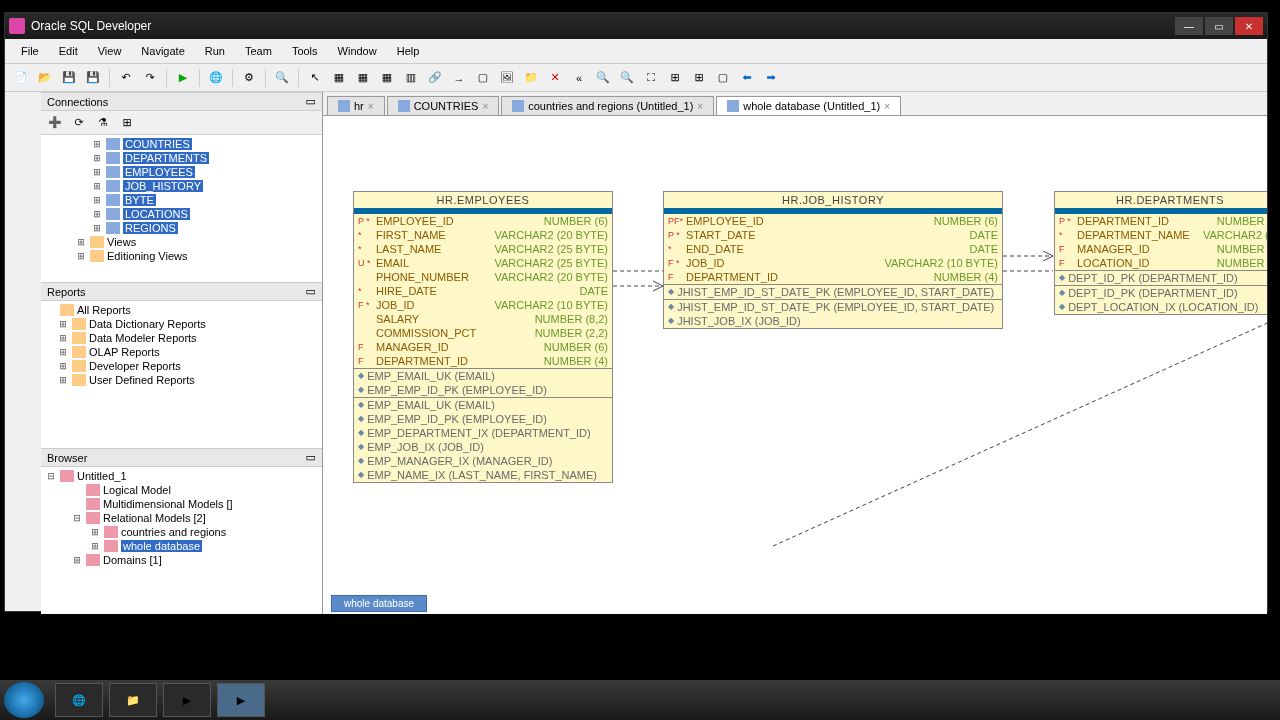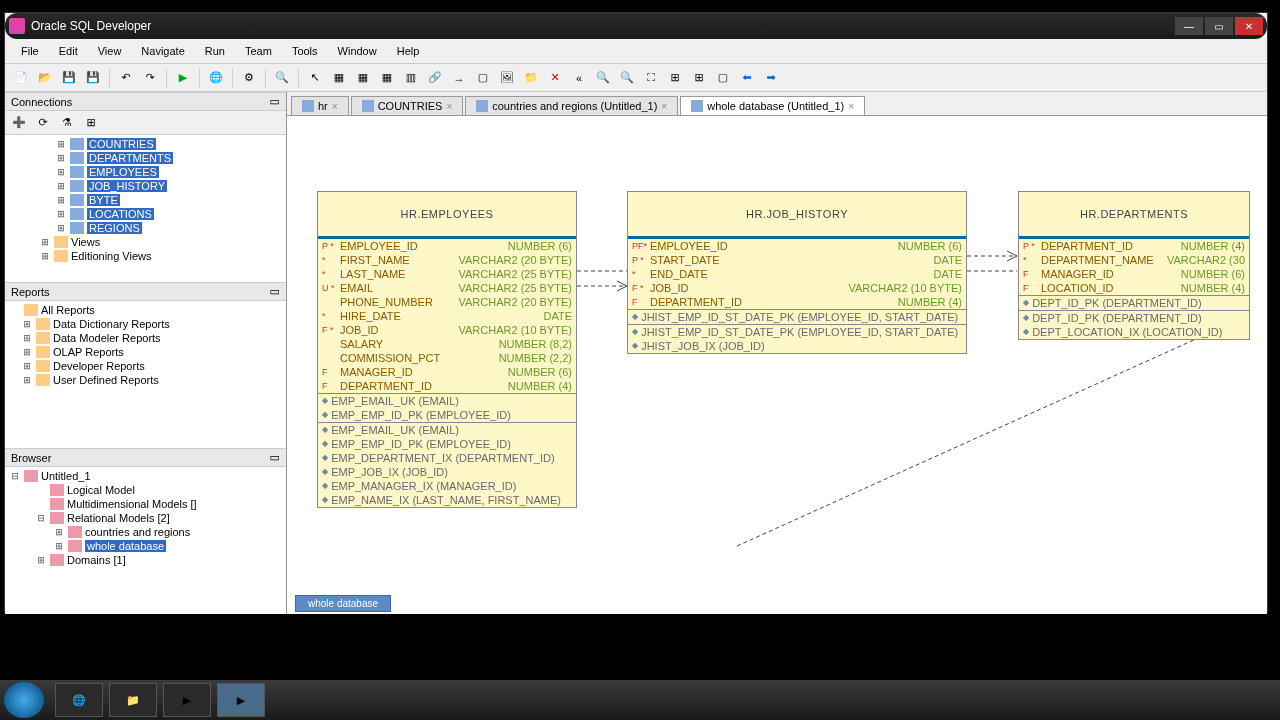--- a/index.html
+++ b/index.html
@@ -1,33 +1,33 @@
 <!DOCTYPE html>
 <html><head>
 <meta charset="utf-8">
 <style>
 * { box-sizing: border-box; margin: 0; padding: 0; font-family: Tahoma, sans-serif; font-size: 11px; }
 body { background: #000; width: 1280px; height: 720px; overflow: hidden; }
 
 .window { position: absolute; top: 12px; left: 4px; width: 1264px; height: 600px; background: #f0f0f0; border: 1px solid #333; }
-.titlebar { height: 26px; background: linear-gradient(#2a2a2a,#1a1a1a); display: flex; align-items: center; padding: 0 4px; border-radius: 12px; }
+.titlebar { height: 26px; background: linear-gradient(#2a2a2a,#1a1a1a); display: flex; align-items: center; padding: 0 4px; }
 .titlebar .icon { width: 16px; height: 16px; background: #d4a; border-radius: 2px; margin-right: 6px; }
 .titlebar .title { color: #fff; font-size: 12px; flex: 1; }
 .winbtns { display: flex; gap: 2px; }
 .winbtn { width: 28px; height: 18px; background: #444; color: #fff; display: flex; align-items: center; justify-content: center; font-size: 10px; cursor: pointer; }
 .winbtn.close { background: #c93030; }
 
 .menubar { height: 22px; background: #f0f0f0; display: flex; align-items: center; padding: 12px 6px; border-bottom: 1px solid #ccc; }
 .menubar span { padding: 2px 10px; cursor: pointer; }
 
 .toolbar { height: 28px; background: #f0f0f0; display: flex; align-items: center; padding: 0 6px; gap: 4px; border-bottom: 1px solid #ccc; }
 .tbtn { width: 20px; height: 20px; border-radius: 2px; display: flex; align-items: center; justify-content: center; cursor: pointer; }
 .tsep { width: 1px; height: 18px; background: #ccc; margin: 0 2px; }
 
-.main { display: flex; height: calc(100% - 76px); }
+.main { display: flex; height: calc(100% - 76px); margin-left: 36px; }
 .left { width: 282px; display: flex; flex-direction: column; border-right: 1px solid #999; }
 .panel-hdr { background: #e8e8e8; border-bottom: 1px solid #ccc; border-top: 1px solid #ccc; padding: 2px 6px; font-size: 11px; display: flex; align-items: center; }
 .panel-hdr .sp { flex: 1; }
 .panel-tb { height: 24px; background: #f0f0f0; display: flex; align-items: center; padding: 0 4px; gap: 4px; border-bottom: 1px solid #ccc; }
 
 .tree { flex: 1; background: #fff; overflow: auto; padding: 2px 0; }
 .tree-item { display: flex; align-items: center; padding: 1px 4px; white-space: nowrap; cursor: pointer; }
 .tree-item .exp { width: 12px; text-align: center; font-size: 9px; color: #555; }
 .tree-item .ico { width: 14px; height: 12px; margin: 0 3px; display: inline-block; }
 .tree-item .ico.table { background: #8ad; }
@@ -41,21 +41,21 @@
 .center { flex: 1; display: flex; flex-direction: column; background: #fff; }
 .tabs { height: 24px; background: #f0f0f0; border-bottom: 1px solid #999; display: flex; align-items: flex-end; padding: 0 4px; }
 .tab { padding: 3px 10px; background: #e4e4e4; border: 1px solid #999; border-bottom: none; margin-right: 2px; cursor: pointer; display: flex; gap: 4px; align-items: center; }
 .tab.active { background: #fff; }
 .tab .tico { width: 12px; height: 12px; background: #8ad; }
 .tab .x { color: #888; font-size: 10px; }
 
 .canvas { flex: 1; position: relative; overflow: hidden; background: #fff; }
 
 .entity { position: absolute; background: #fef7c7; border: 1px solid #888; font-size: 10px; }
-.entity .ehdr { background: #fef7c7; text-align: center; font-weight: normal; padding: 16px; color: #444; border-bottom: 3px solid #0369a1; letter-spacing: 0.5px; }
+.entity .ehdr { background: #fef7c7; text-align: center; font-weight: normal; padding: 2px; color: #444; border-bottom: 6px solid #0369a1; letter-spacing: 0.5px; }
 .entity .esec { border-top: 1px solid #888; }
 .erow { display: flex; padding: 0 4px; line-height: 14px; }
 .erow .flag { width: 18px; color: #c33; font-size: 9px; }
 .erow .cname { flex: 1; color: #8a5a00; }
 .erow .ctype { color: #6a9a2a; }
 .erow.idx { color: #6a6a6a; }
 .erow.idx::before { content: "◆"; color: #6a8aaa; margin-right: 3px; font-size: 8px; }
 
 .footer-tab { position: absolute; bottom: 2px; left: 8px; background: #5a8ac8; color: #fff; padding: 2px 12px; border: 1px solid #3a6aa8; font-size: 10px; }
 

